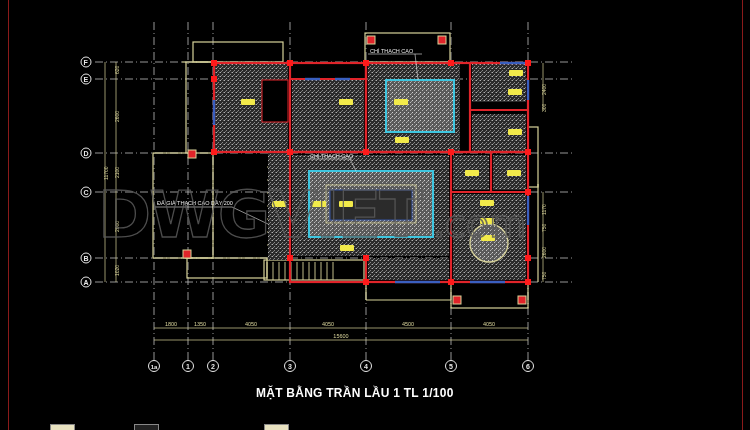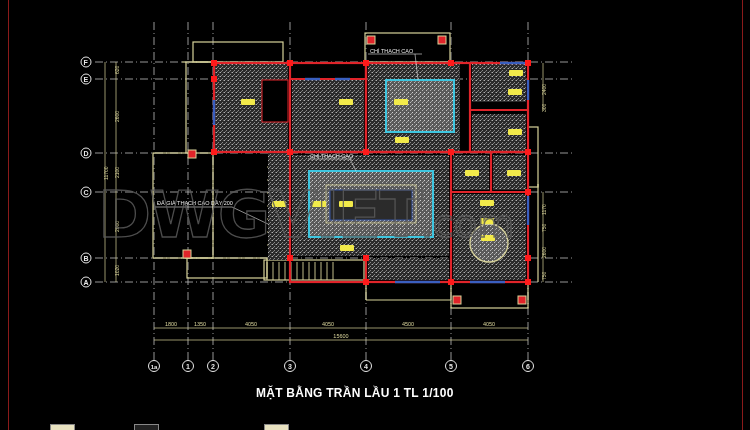--- a/index.html
+++ b/index.html
@@ -1,21 +1,21 @@
 <!DOCTYPE html>
 <html><head>
 <meta charset="utf-8">
 <style>
   html, body { margin:0; padding:0; background:#000; }
   body { width:750px; height:430px; overflow:hidden; position:relative; font-family:"Liberation Sans", sans-serif; }
   #canvas { position:absolute; left:0; top:0; width:750px; height:430px; }
   .border-line { position:absolute; top:0; width:1px; height:430px; background:#8a1a1a; }
   .title { position:absolute; left:256px; top:385px; color:#fff; font-family:"Liberation Sans", sans-serif; font-weight:bold; font-size:13px; letter-spacing:0.3px; transform:scaleX(0.92); transform-origin:left; white-space:nowrap; }
   .watermark { position:absolute; left:98px; top:178px; font-family:"DejaVu Sans", sans-serif; font-weight:bold; font-size:64px; color:transparent; -webkit-text-stroke:1.3px #5a5a5a; letter-spacing:-2px; white-space:nowrap; opacity:0.85; }
-  .watermark .small { font-size:38px; font-weight:normal; letter-spacing:0; -webkit-text-stroke:1.6px #5a5a5a; }
+  .watermark .small { font-size:38px; font-weight:normal; letter-spacing:0;margin-left:12px; -webkit-text-stroke:1.6px #5a5a5a; }
   .legend-box { position:absolute; top:424px; height:6px; background:#e8e2c0; border:1px solid #888; }
 </style>
 </head>
 <body>
 
 <div class="border-line" style="left:8px;"></div>
 <div class="border-line" style="left:742px;"></div>
 
 <svg id="canvas" viewBox="0 0 750 430" xmlns="http://www.w3.org/2000/svg">
   <defs>

